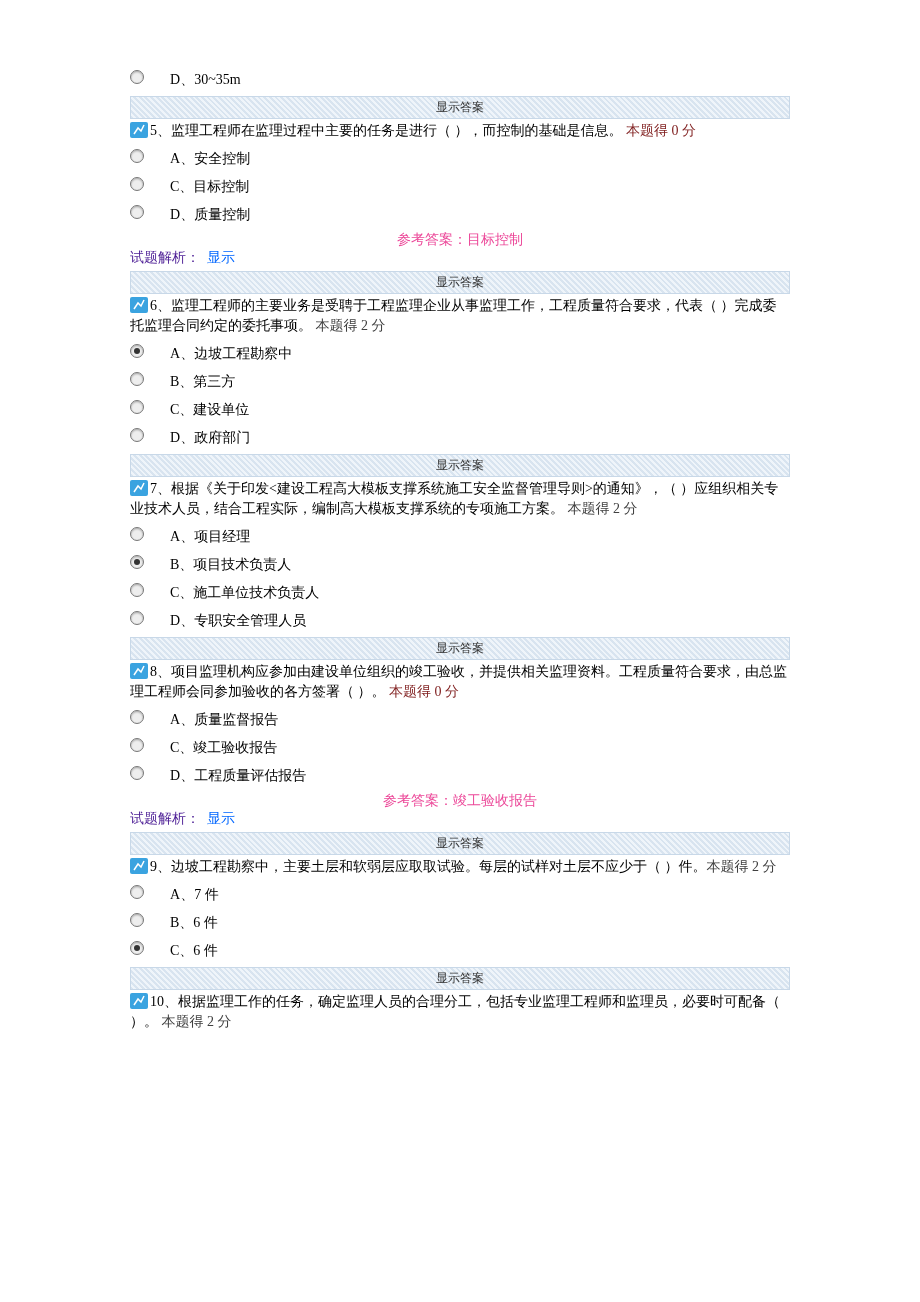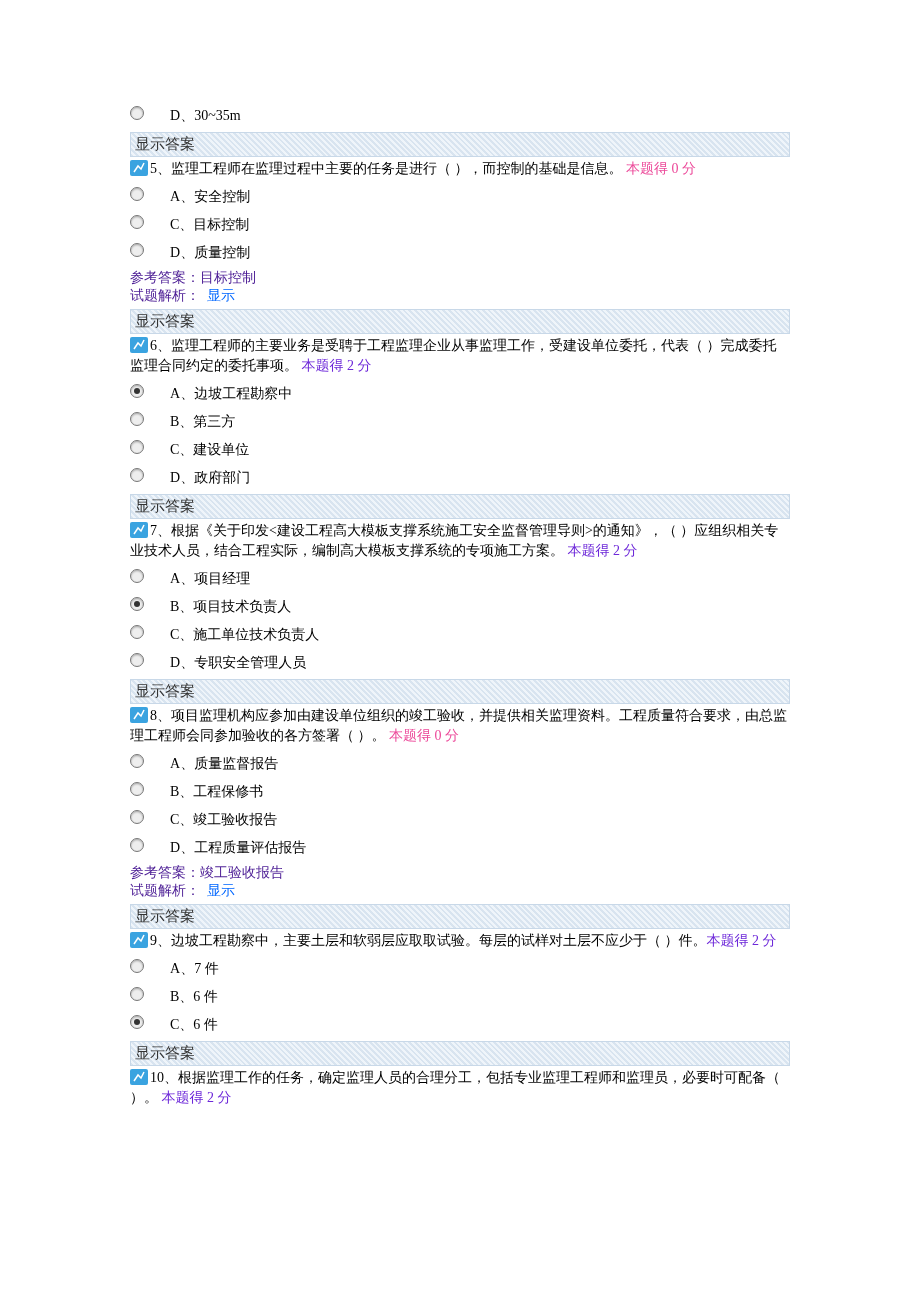--- a/index.html
+++ b/index.html
@@ -5,21 +5,21 @@
   body {
     margin: 0;
     padding: 0;
     font-family: "SimSun", "宋体", serif;
     font-size: 14px;
     color: #000;
     background: #fff;
     width: 920px;
   }
   .page {
-    padding: 100px 130px 120px 130px;
+    padding: 64px 130px 120px 130px;
   }
   .option-row {
     display: flex;
     align-items: center;
     margin: 4px 0;
     min-height: 24px;
   }
   .radio {
     width: 12px;
     height: 12px;
@@ -41,37 +41,38 @@
     background: #333;
     top: 3px;
     left: 3px;
   }
   .show-answer-bar {
     background: #E8F0F8;
     background-image: repeating-linear-gradient(45deg, rgba(180,200,220,0.3) 0 2px, rgba(255,255,255,0.3) 2px 4px);
     border: 1px solid #C8D8E8;
     padding: 2px 4px;
     margin: 4px 0 2px 0;
-    font-size: 15px;
+    font-size: 12px;
     color: #333;
+    text-align: center;
   }
   .q-pin {
     display: inline-block;
     width: 18px;
     height: 16px;
     vertical-align: -3px;
     margin-right: 2px;
   }
   .q-line {
     margin: 2px 0 6px 0;
     line-height: 20px;
   }
-  .red { color: #ec4899; }
-  .blue { color: #6d28d9; }
-  .answer-ref { color: #4c1d95; margin: 4px 0 0 0; }
+  .red { color: #7f1d1d; }
+  .blue { color: #404040; }
+  .answer-ref { color: #ec4899; margin: 4px 0 0 0; text-align: center; }
   .answer-link { color: #06F; margin: 0 0 2px 0; }
   .answer-link .label { color: #4c1d95; }
 </style>
 </head>
 <body>
 
 <div class="page">
 
   <div class="option-row">
     <span class="radio"></span>
@@ -98,21 +99,21 @@
       <span><span>D</span>、<span>质量控制</span></span>
     </div>
   <div class="answer-ref"><span>参考答案：</span><span>目标控制</span></div>
   <div class="answer-link"><span class="label">试题解析：</span>&nbsp;&nbsp;<span>显示</span></div>
 
   <div class="show-answer-bar">显示答案</div>
   <div class="q-line">
     <svg class="q-pin" viewBox="0 0 18 16">
         <rect x="0" y="0" width="18" height="16" fill="#3AA3E0" rx="2"></rect>
         <path d="M4 12 L8 6 L11 9 L14 3" stroke="#fff" stroke-width="1.5" fill="none"></path>
-      </svg><span>6</span><span>、监理工程师的主要业务是受聘于工程监理企业从事监理工作，受建设单位委托，代表（ ）完成委托监理合同约定的委托事项。</span> <span class="blue"><span>本题得 </span><span>2</span><span> 分</span></span>
+      </svg><span>6</span><span>、监理工程师的主要业务是受聘于工程监理企业从事监理工作，工程质量符合要求，代表（ ）完成委托监理合同约定的委托事项。</span> <span class="blue"><span>本题得 </span><span>2</span><span> 分</span></span>
   </div>
   <div class="option-row">
       <span class="radio checked"></span>
       <span><span>A</span>、<span>边坡工程勘察中</span></span>
     </div>
   <div class="option-row">
       <span class="radio"></span>
       <span><span>B</span>、<span>第三方</span></span>
     </div>
   <div class="option-row">
@@ -154,24 +155,20 @@
         <rect x="0" y="0" width="18" height="16" fill="#3AA3E0" rx="2"></rect>
         <path d="M4 12 L8 6 L11 9 L14 3" stroke="#fff" stroke-width="1.5" fill="none"></path>
       </svg><span>8</span><span>、项目监理机构应参加由建设单位组织的竣工验收，并提供相关监理资料。工程质量符合要求，由总监理工程师会同参加验收的各方签署（ ）。</span> <span class="red"><span>本题得 </span><span>0</span><span> 分</span></span>
   </div>
   <div class="option-row">
       <span class="radio"></span>
       <span><span>A</span>、<span>质量监督报告</span></span>
     </div>
   <div class="option-row">
       <span class="radio"></span>
-      <span><span>B</span>、<span>工程保修书</span></span>
-    </div>
-  <div class="option-row">
-      <span class="radio"></span>
       <span><span>C</span>、<span>竣工验收报告</span></span>
     </div>
   <div class="option-row">
       <span class="radio"></span>
       <span><span>D</span>、<span>工程质量评估报告</span></span>
     </div>
   <div class="answer-ref"><span>参考答案：</span><span>竣工验收报告</span></div>
   <div class="answer-link"><span class="label">试题解析：</span>&nbsp;&nbsp;<span>显示</span></div>
 
   <div class="show-answer-bar">显示答案</div>

